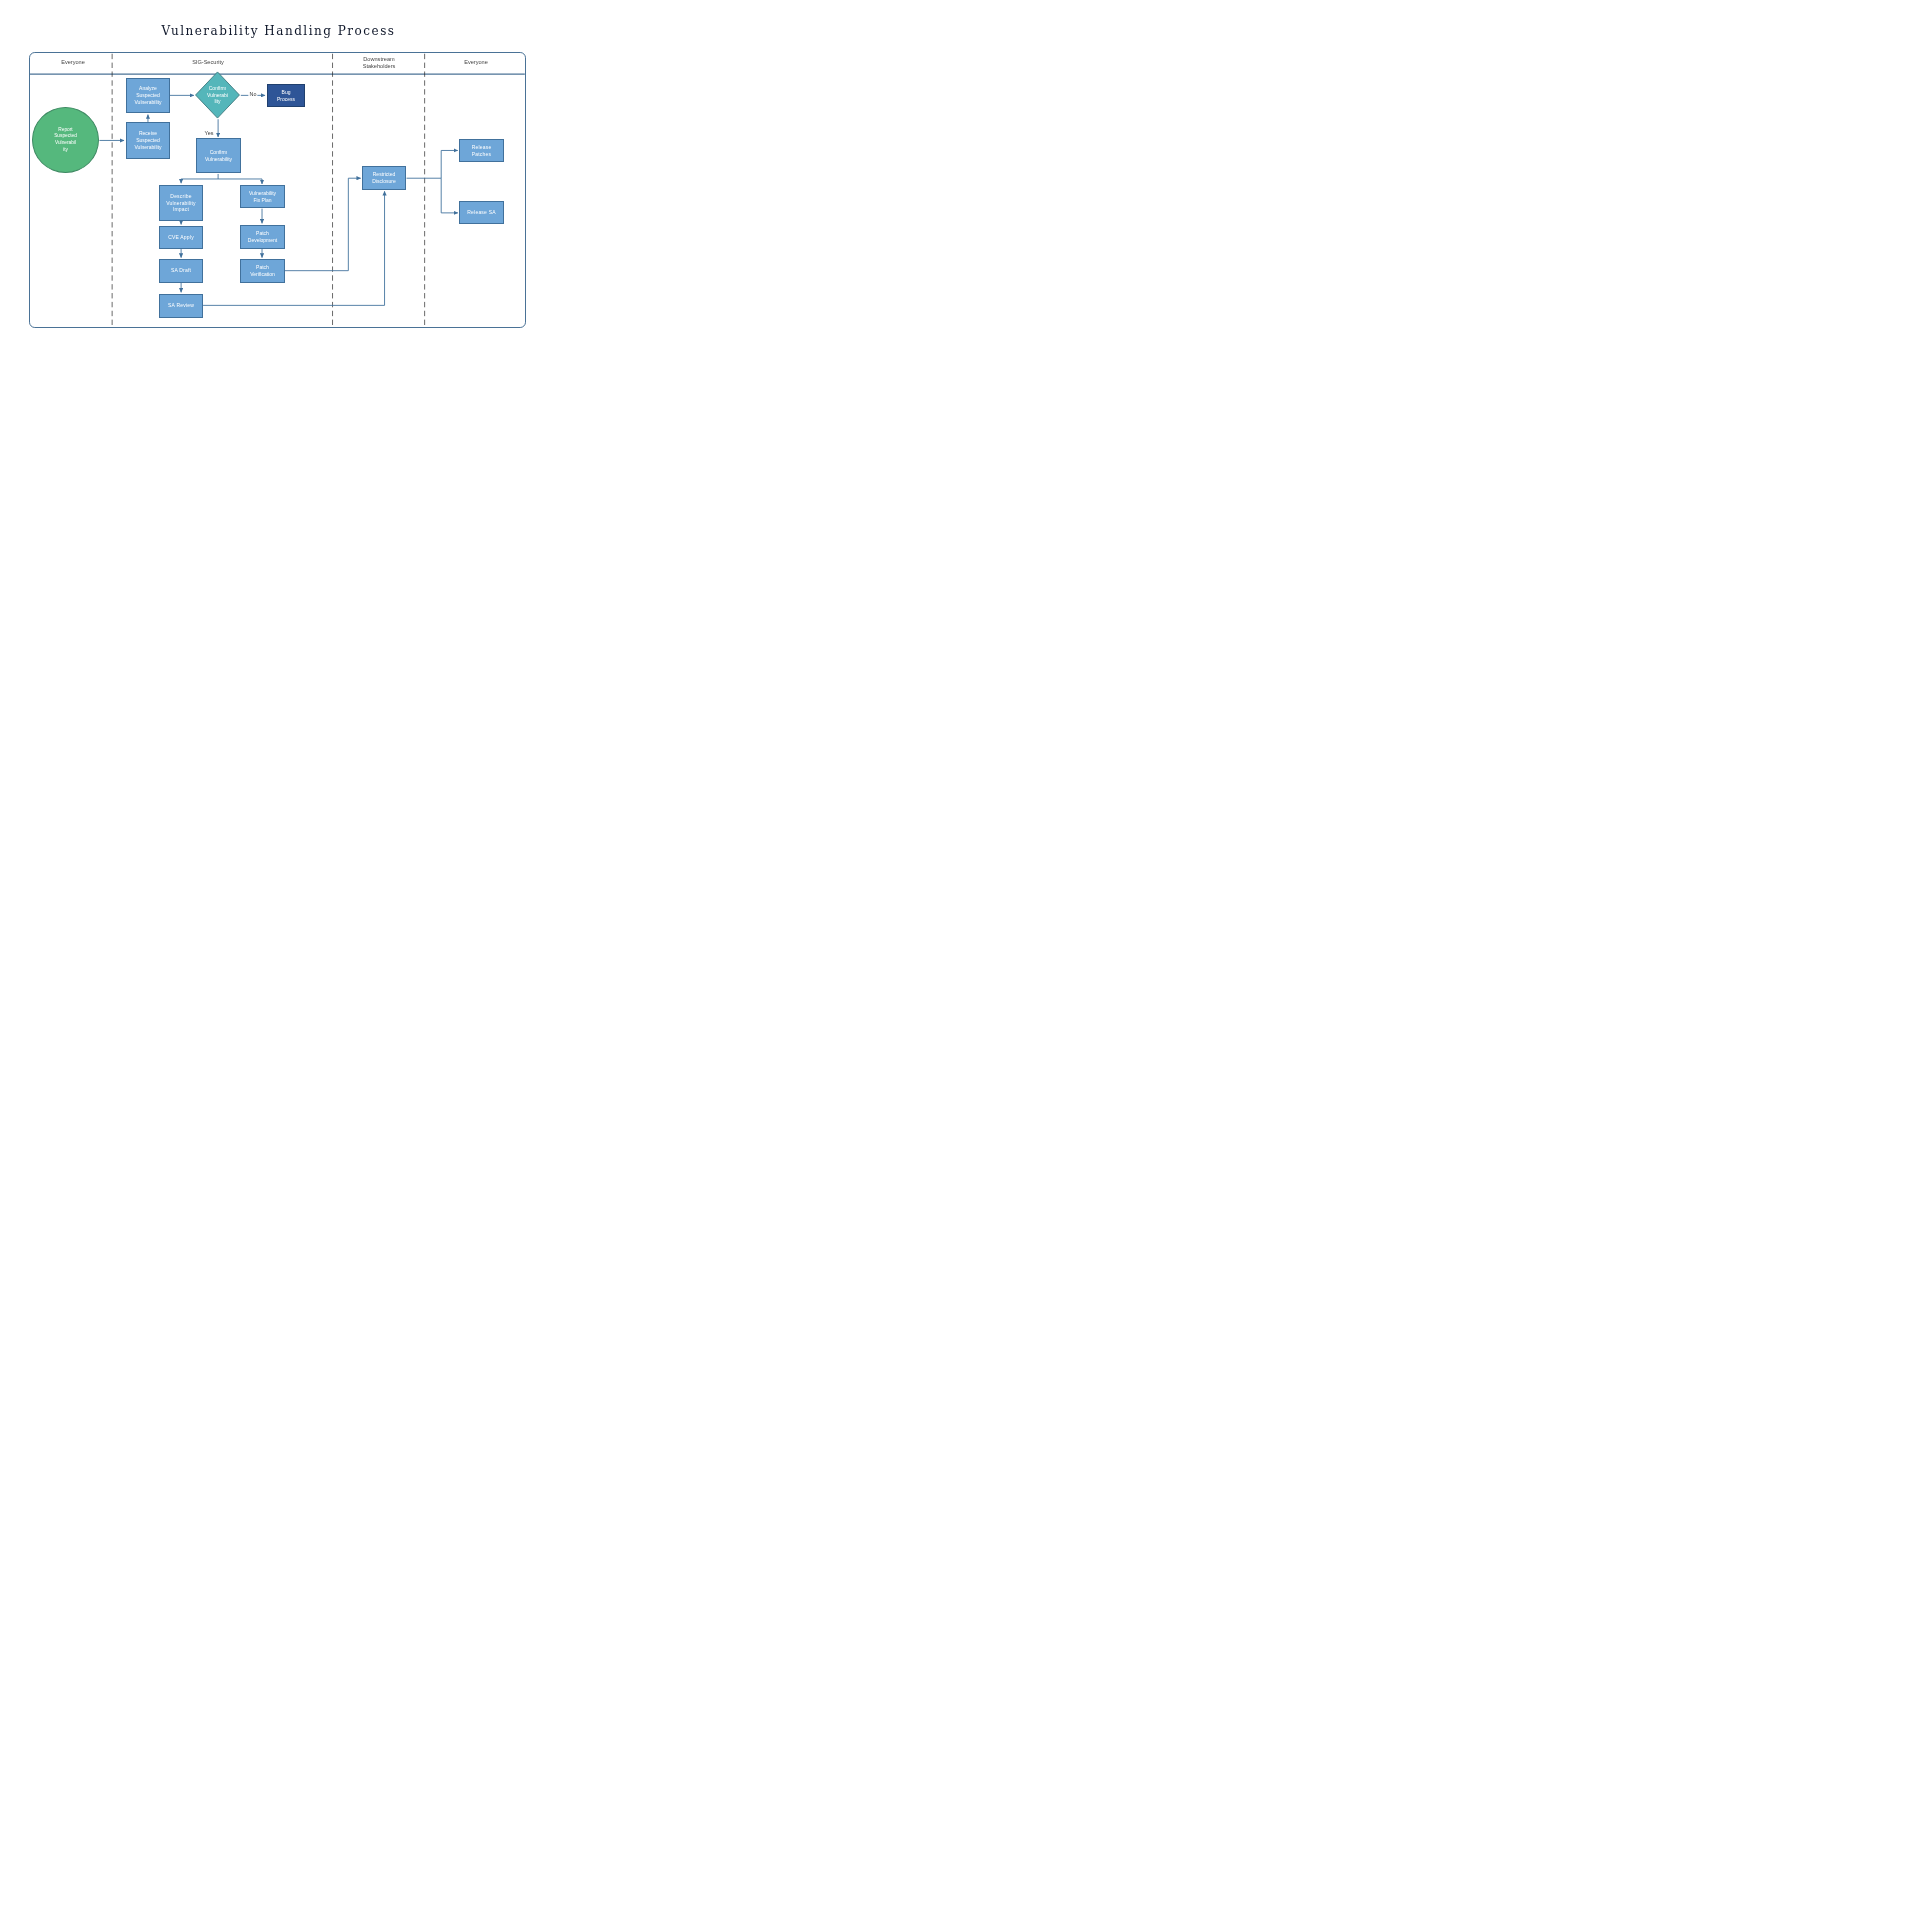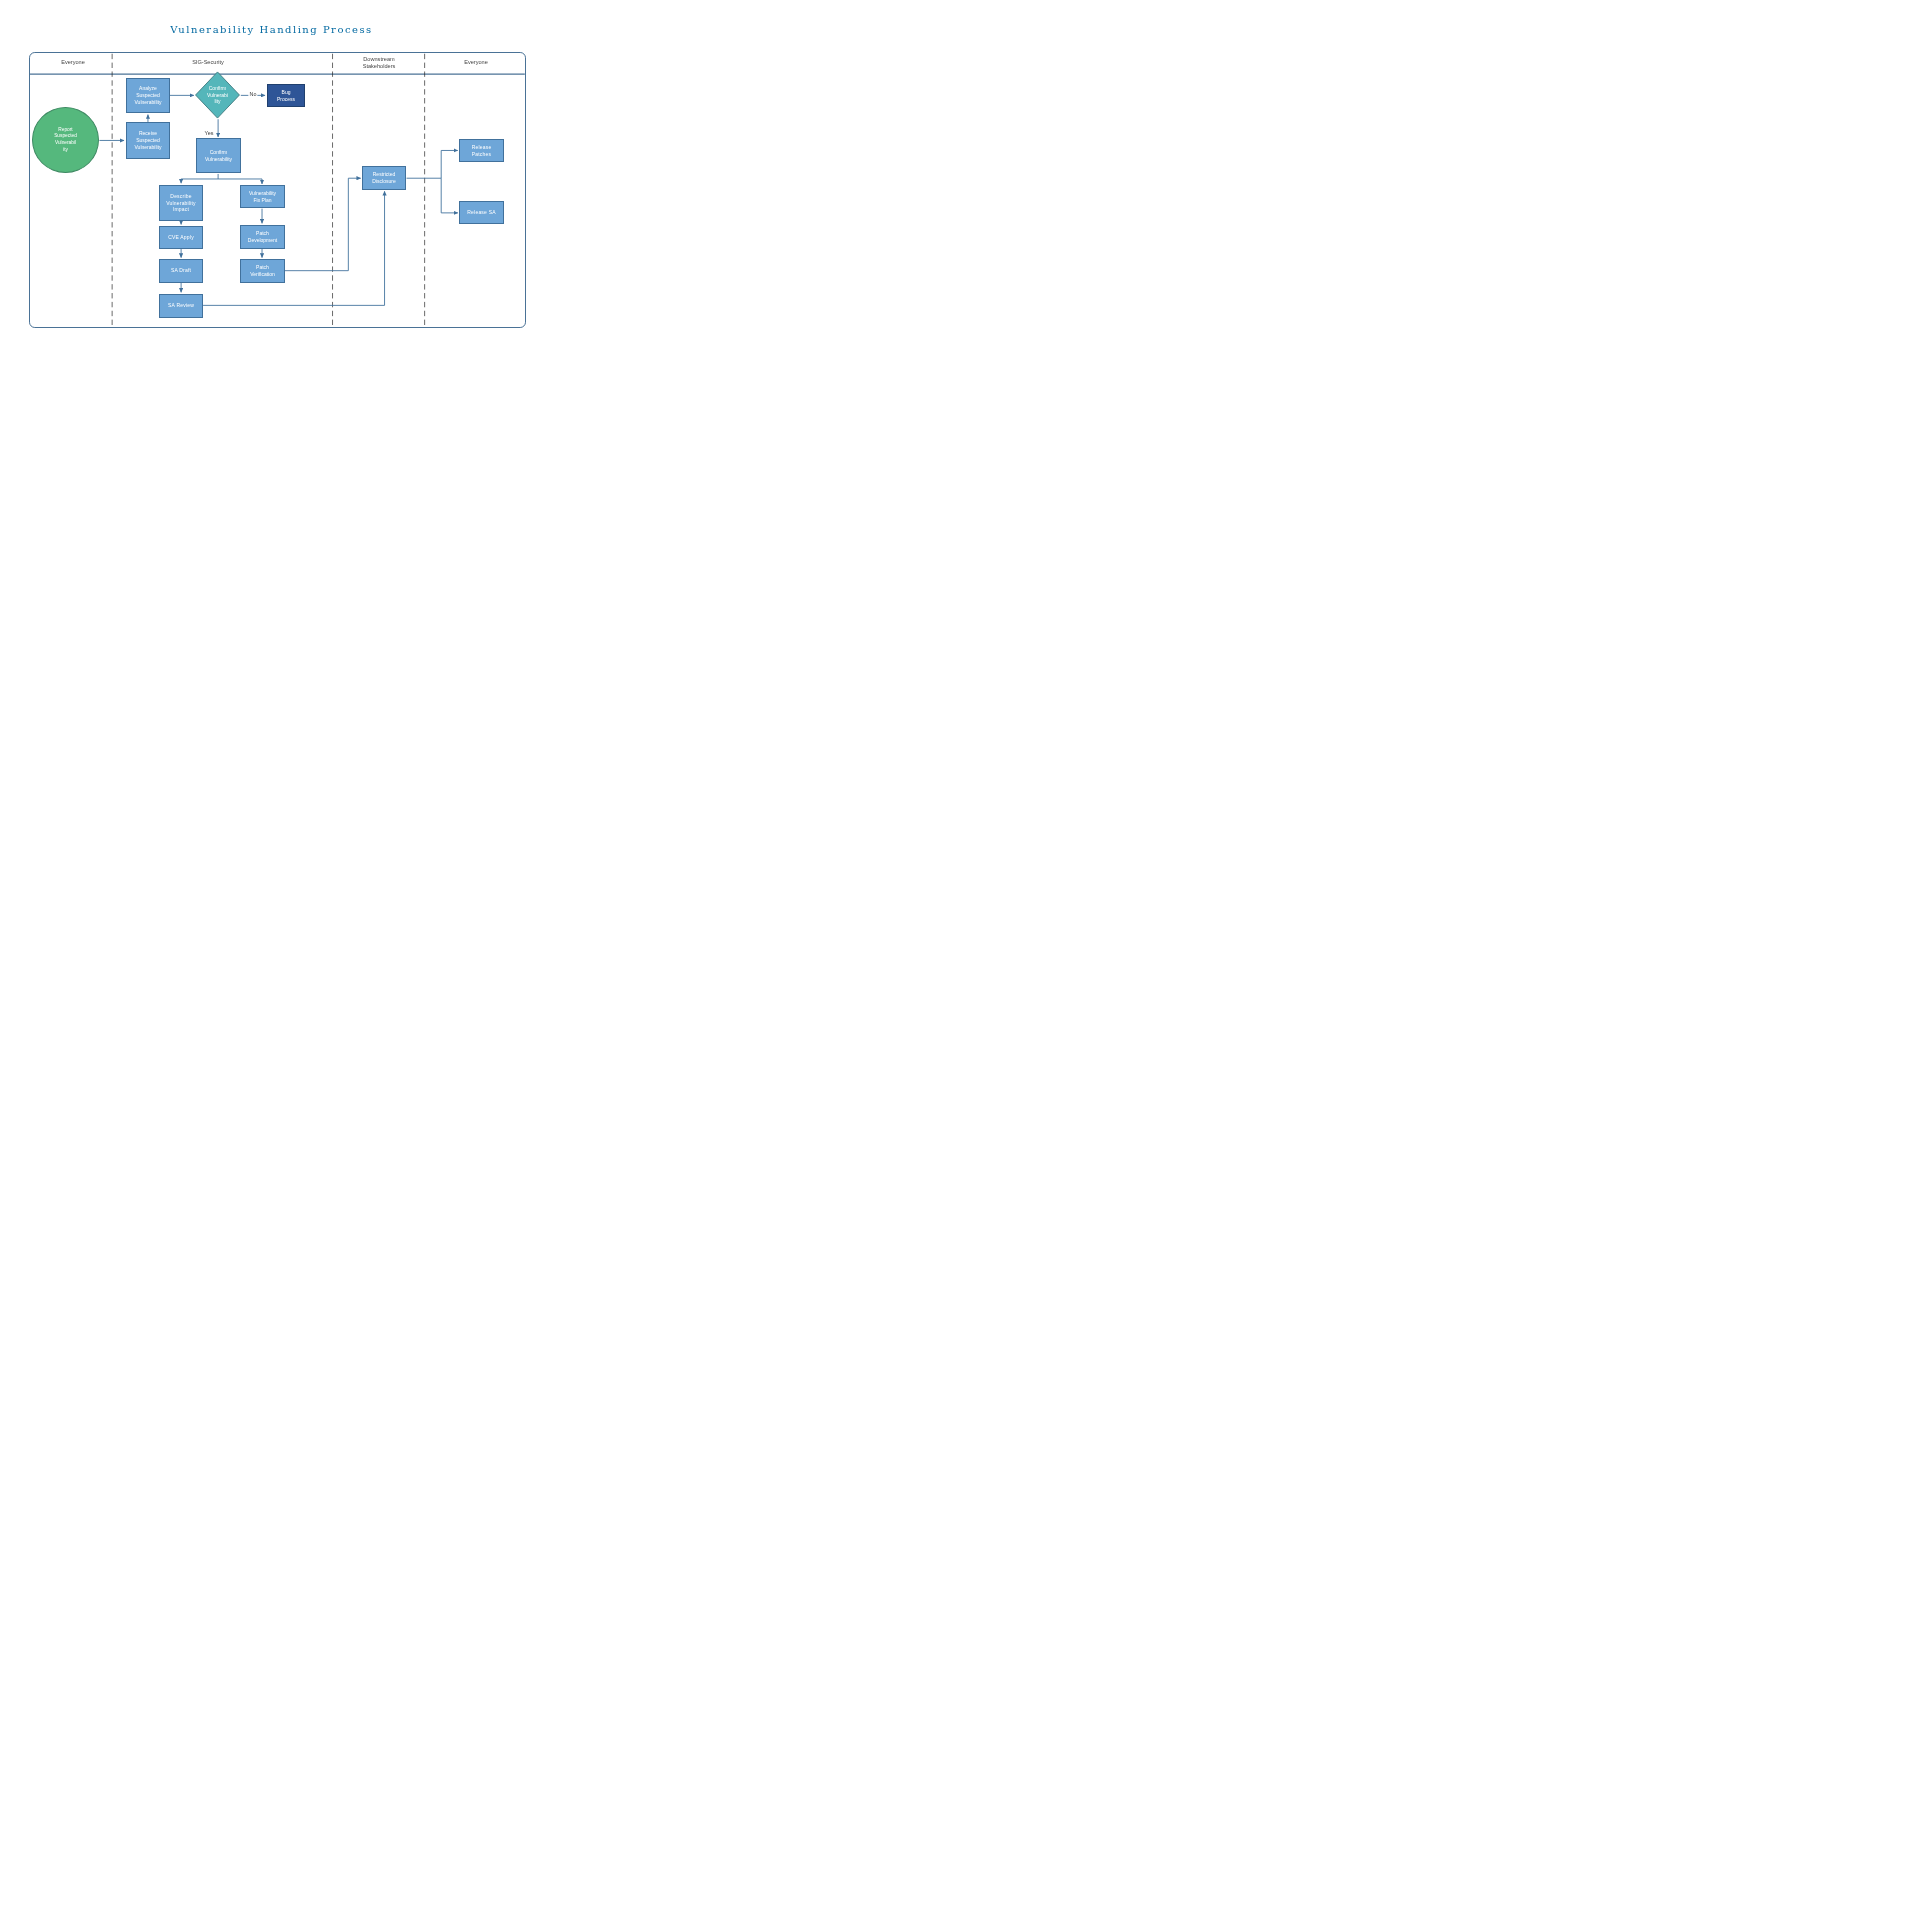--- a/index.html
+++ b/index.html
@@ -6,26 +6,26 @@
   .canvas{
     position:relative;
     width:541px;
     height:383px;
     background:#ffffff;
     font-family:"Liberation Sans", sans-serif;
     overflow:hidden;
   }
   .title{
     position:absolute;
-    left:1px; top:24px; width:100%;
+    left:8px; top:24px; width:100%;
     text-align:center;
     font-family:"DejaVu Serif", serif;
-    font-size:10px;
+    font-size:12px;
     letter-spacing:1.5px;
-    color:#0369a1;
+    color:#0f172a;
     white-space:nowrap;
   }
   .frame{
     position:absolute;
     left:28.5px; top:52px;
     width:495px; height:274px;
     border:1.2px solid #4a7296;
     border-radius:5.8px;
     background:transparent;
   }

